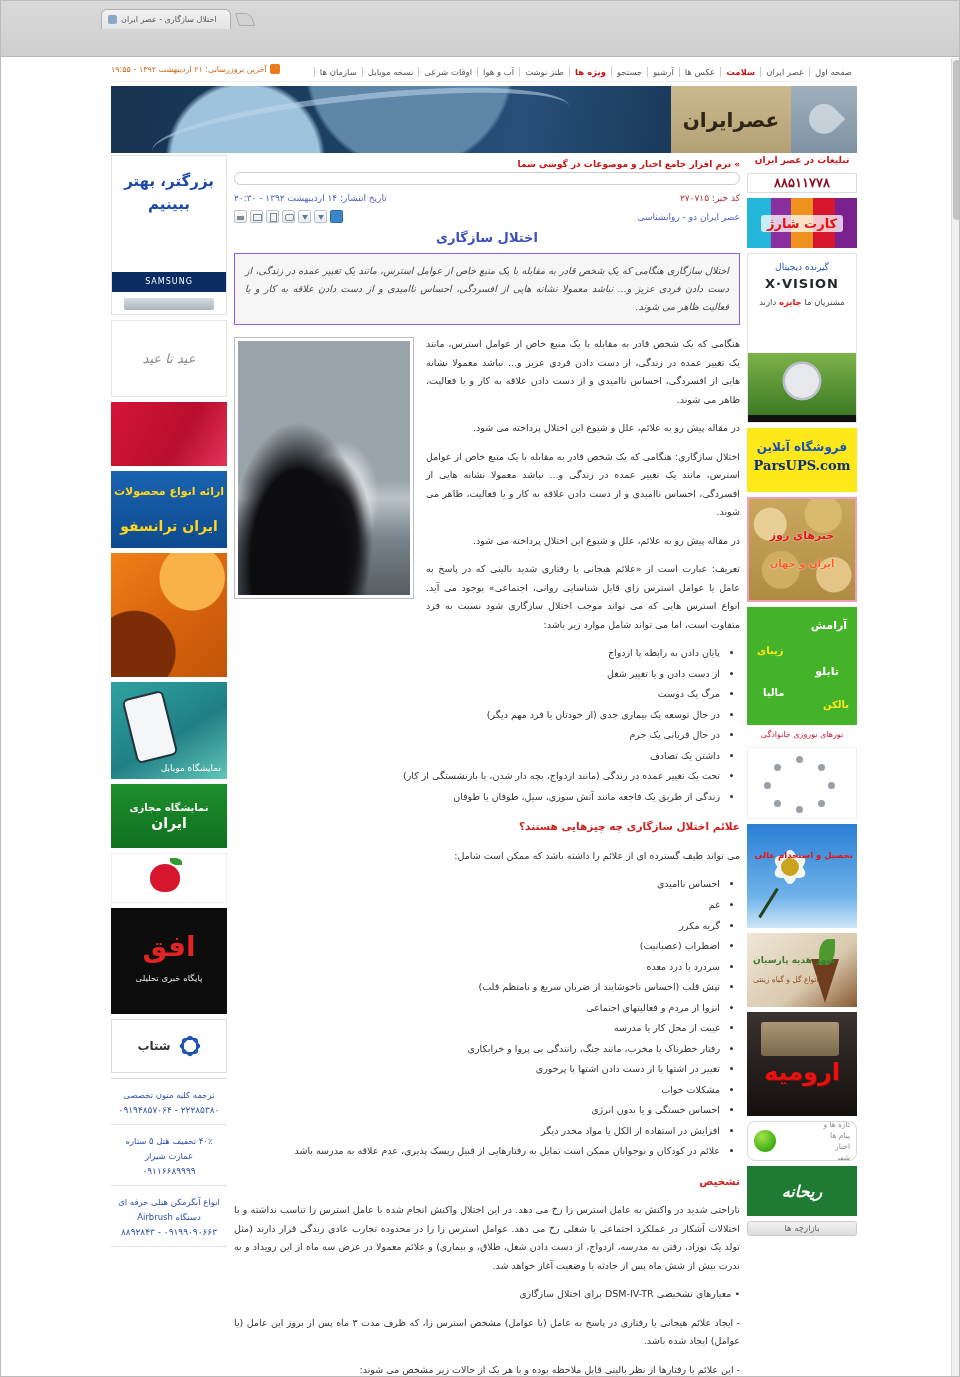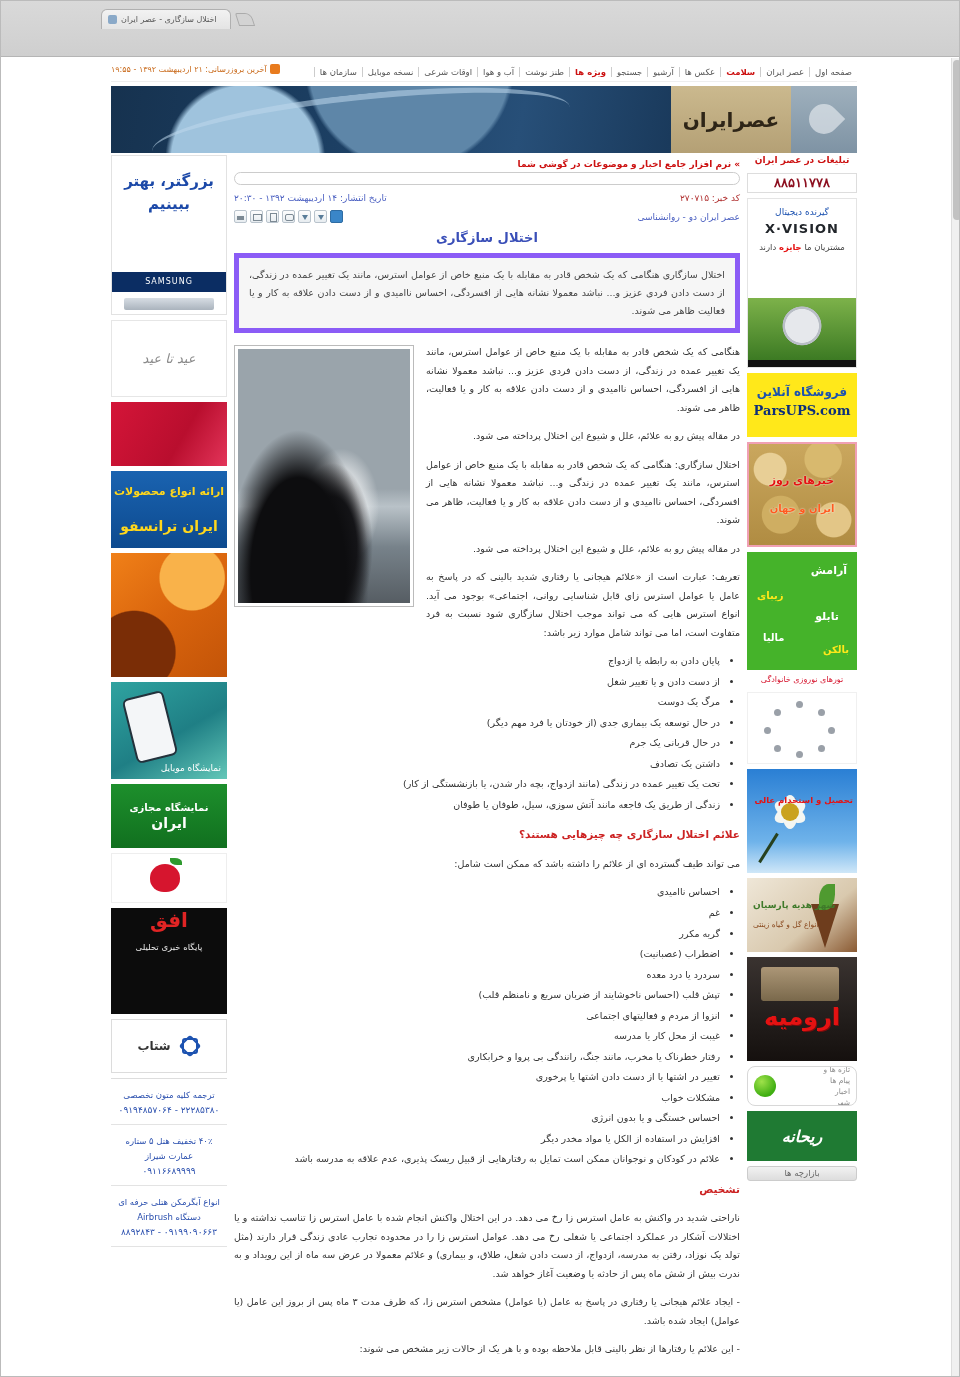--- a/index.html
+++ b/index.html
@@ -91,21 +91,21 @@
        border:2px solid #23323c; border-radius:6px; transform:rotate(-14deg); }
   .ad-mobile .m-txt { position:absolute; right:6px; bottom:6px; color:#fff; font-size:9px; direction:rtl; }
   .ad-irangreen { height:64px; background:linear-gradient(#1d8f2c,#11701f); display:flex; flex-direction:column;
        align-items:center; justify-content:center; gap:2px; color:#fff; font-weight:bold; }
   .ad-irangreen .g1 { font-size:10px; direction:rtl; }
   .ad-irangreen .g2 { font-size:14px; direction:rtl; }
   .ad-apple { height:50px; background:#fff; border:1px solid #eee; }
   .apple-shape { position:absolute; left:38px; top:10px; width:30px; height:28px; background:#d6152e; border-radius:50% 50% 46% 46%; }
   .apple-leaf { position:absolute; left:58px; top:4px; width:12px; height:7px; background:#2f9a2f; border-radius:0 60% 0 60%; }
   .ad-ofogh { height:106px; background:#0c0c0c; text-align:center; }
-  .ad-ofogh .o-logo { font-size:20px; font-weight:bold; color:#e02424; direction:rtl; }
+  .ad-ofogh .o-logo { margin-top:22px; font-size:28px; font-weight:bold; color:#e02424; direction:rtl; }
   .ad-ofogh .o-sub { margin-top:10px; font-size:8.5px; color:#e9e9e9; direction:rtl; }
   .ad-shetab { height:54px; background:#fff; border:1px solid #dcdcdc; display:flex; align-items:center; justify-content:center; gap:8px; direction:rtl; }
   .shetab-logo { width:22px; height:22px; position:relative; }
   .shetab-logo i, .shetab-logo b { position:absolute; inset:3px; border:2px solid #1c52b0; border-radius:3px; display:block; }
   .shetab-logo b { transform:rotate(45deg); }
   .ad-shetab span { font-size:12px; color:#333; font-weight:bold; }
   .classifieds { border-top:1px solid #ddd; }
   .cl-block { padding:9px 4px; border-bottom:1px solid #e3e3e3; text-align:center; direction:rtl; }
   .cl-block .cl-t { font-size:8.5px; color:#2a4fae; line-height:1.7; }
   .cl-block .cl-p { font-size:9px; color:#2a4fae; margin-top:3px; }
@@ -182,21 +182,21 @@
   .category-link { color:#4a5fc1; cursor:pointer; }
   .iconrow { display:flex; gap:3px; direction:ltr; }
   .micon { width:13px; height:13px; border:1px solid #b9c3cc; background:linear-gradient(#fdfdfd,#e7ecf0); border-radius:2px; position:relative; }
   .micon.blue { background:#3a86c8; border-color:#2e6ca3; }
   .micon.print::after { content:""; position:absolute; left:2px; top:5px; width:7px; height:4px; background:#7d8max7; background:#7d8a94; }
   .micon.mail::after { content:""; position:absolute; left:2px; top:3px; width:7px; height:5px; border:1px solid #7d8a94; }
   .micon.pdf::after { content:""; position:absolute; left:3px; top:2px; width:5px; height:7px; border:1px solid #7d8a94; }
   .micon.comment::after { content:""; position:absolute; left:2px; top:3px; width:7px; height:5px; border:1px solid #7d8a94; border-radius:2px; }
   .micon.down::after { content:""; position:absolute; left:3px; top:4px; width:0; height:0; border-left:3px solid transparent; border-right:3px solid transparent; border-top:5px solid #5a7struct; border-top:5px solid #5a7d99; }
   .article-title { text-align:center; color:#3a4fb8; font-size:13px; font-weight:bold; margin:4px 0 8px; }
-  .leadbox { background:#f6f6f6; border:5px solid #8b5cf6; padding:8px 10px; font-size:9.5px; color:#444; line-height:1.9; text-align:justify; margin-bottom:10px; }
+  .leadbox { background:#f6f6f6; border:1px solid #8b5cf6; padding:8px 10px; font-size:9.5px; color:#444; line-height:1.9; text-align:justify; margin-bottom:10px;font-style:italic; }
   .bodytext { font-size:9.5px; color:#333; line-height:1.95; text-align:justify; }
   .bodytext p { margin-bottom:10px; }
   .article-image { float:left; width:180px; height:262px; border:1px solid #bbb; background:#fff; padding:3px; margin:2px 12px 8px 0; }
   .article-image .photo { width:100%; height:100%; background:
        radial-gradient(ellipse at 35% 88%, #0d0d0f 0 30%, transparent 45%),
        radial-gradient(ellipse at 55% 78%, #1a1a1e 0 18%, transparent 30%),
        radial-gradient(ellipse at 60% 62%, #f2f4f5 0 10%, transparent 26%),
        linear-gradient(#9aa4ab 0 55%, #b9c2c8 62%, #77828a 78%, #565d63); }
   .bodytext ul { list-style:disc; padding-right:20px; margin:0 0 10px; }
   .bodytext li { margin-bottom:2px; }
@@ -354,29 +354,33 @@
               <li>غیبت از محل کار یا مدرسه</li>
               <li>رفتار خطرناک یا مخرب، مانند جنگ، رانندگی بی پروا و خرابکاری</li>
               <li>تغییر در اشتها یا از دست دادن اشتها یا پرخوری</li>
               <li>مشکلات خواب</li>
               <li>احساس خستگی و یا بدون انرژی</li>
               <li>افزایش در استفاده از الکل یا مواد مخدر دیگر</li>
               <li>علائم در کودکان و نوجوانان ممکن است تمایل به رفتارهایی از قبیل ریسک پذیری، عدم علاقه به مدرسه باشد</li>
             </ul>
             <div class="redhead">تشخیص</div>
             <p>ناراحتی شدید در واکنش به عامل استرس زا رخ می دهد. در این اختلال واکنش انجام شده با عامل استرس زا تناسب نداشته و یا اختلالات آشکار در عملکرد اجتماعی یا شغلی رخ می دهد. عوامل استرس زا را در محدوده تجارب عادی زندگی قرار دارند (مثل تولد یک نوزاد، رفتن به مدرسه، ازدواج، از دست دادن شغل، طلاق، و بیماری) و علائم معمولا در عرض سه ماه از این رویداد و به ندرت بیش از شش ماه پس از حادثه یا وضعیت آغاز خواهد شد.</p>
+            <p>• معیارهای تشخیصی DSM-IV-TR برای اختلال سازگاری</p>
             <p>- ایجاد علائم هیجانی یا رفتاری در پاسخ به عامل (یا عوامل) مشخص استرس زا، که ظرف مدت ۳ ماه پس از بروز این عامل (یا عوامل) ایجاد شده باشد.</p>
             <p>- این علائم یا رفتارها از نظر بالینی قابل ملاحظه بوده و با هر یک از حالات زیر مشخص می شوند:</p>
 
           </div>
         </div>
 
         <div class="sb-right">
           <div class="ads-header">تبلیغات در عصر ایران</div>
           <div class="ad ad-phone">۸۸۵۱۱۷۷۸</div>
+          <div class="ad ad-charge">
+            <span>کارت شارژ</span>
+          </div>
           <div class="ad ad-xvision">
             <div class="xv-top">گیرنده دیجیتال</div>
             <div class="xv-logo">X·VISION</div>
             <div class="xv-promo"><span>مشتریان ما </span><em>جایزه</em><span> دارند</span></div>
             <div class="xv-photo"></div>
             <div class="xv-strip"></div>
           </div>
           <div class="ad ad-parsups">
             <div class="pu-1">فروشگاه آنلاین</div>
             <div class="pu-2">ParsUPS.com</div>

